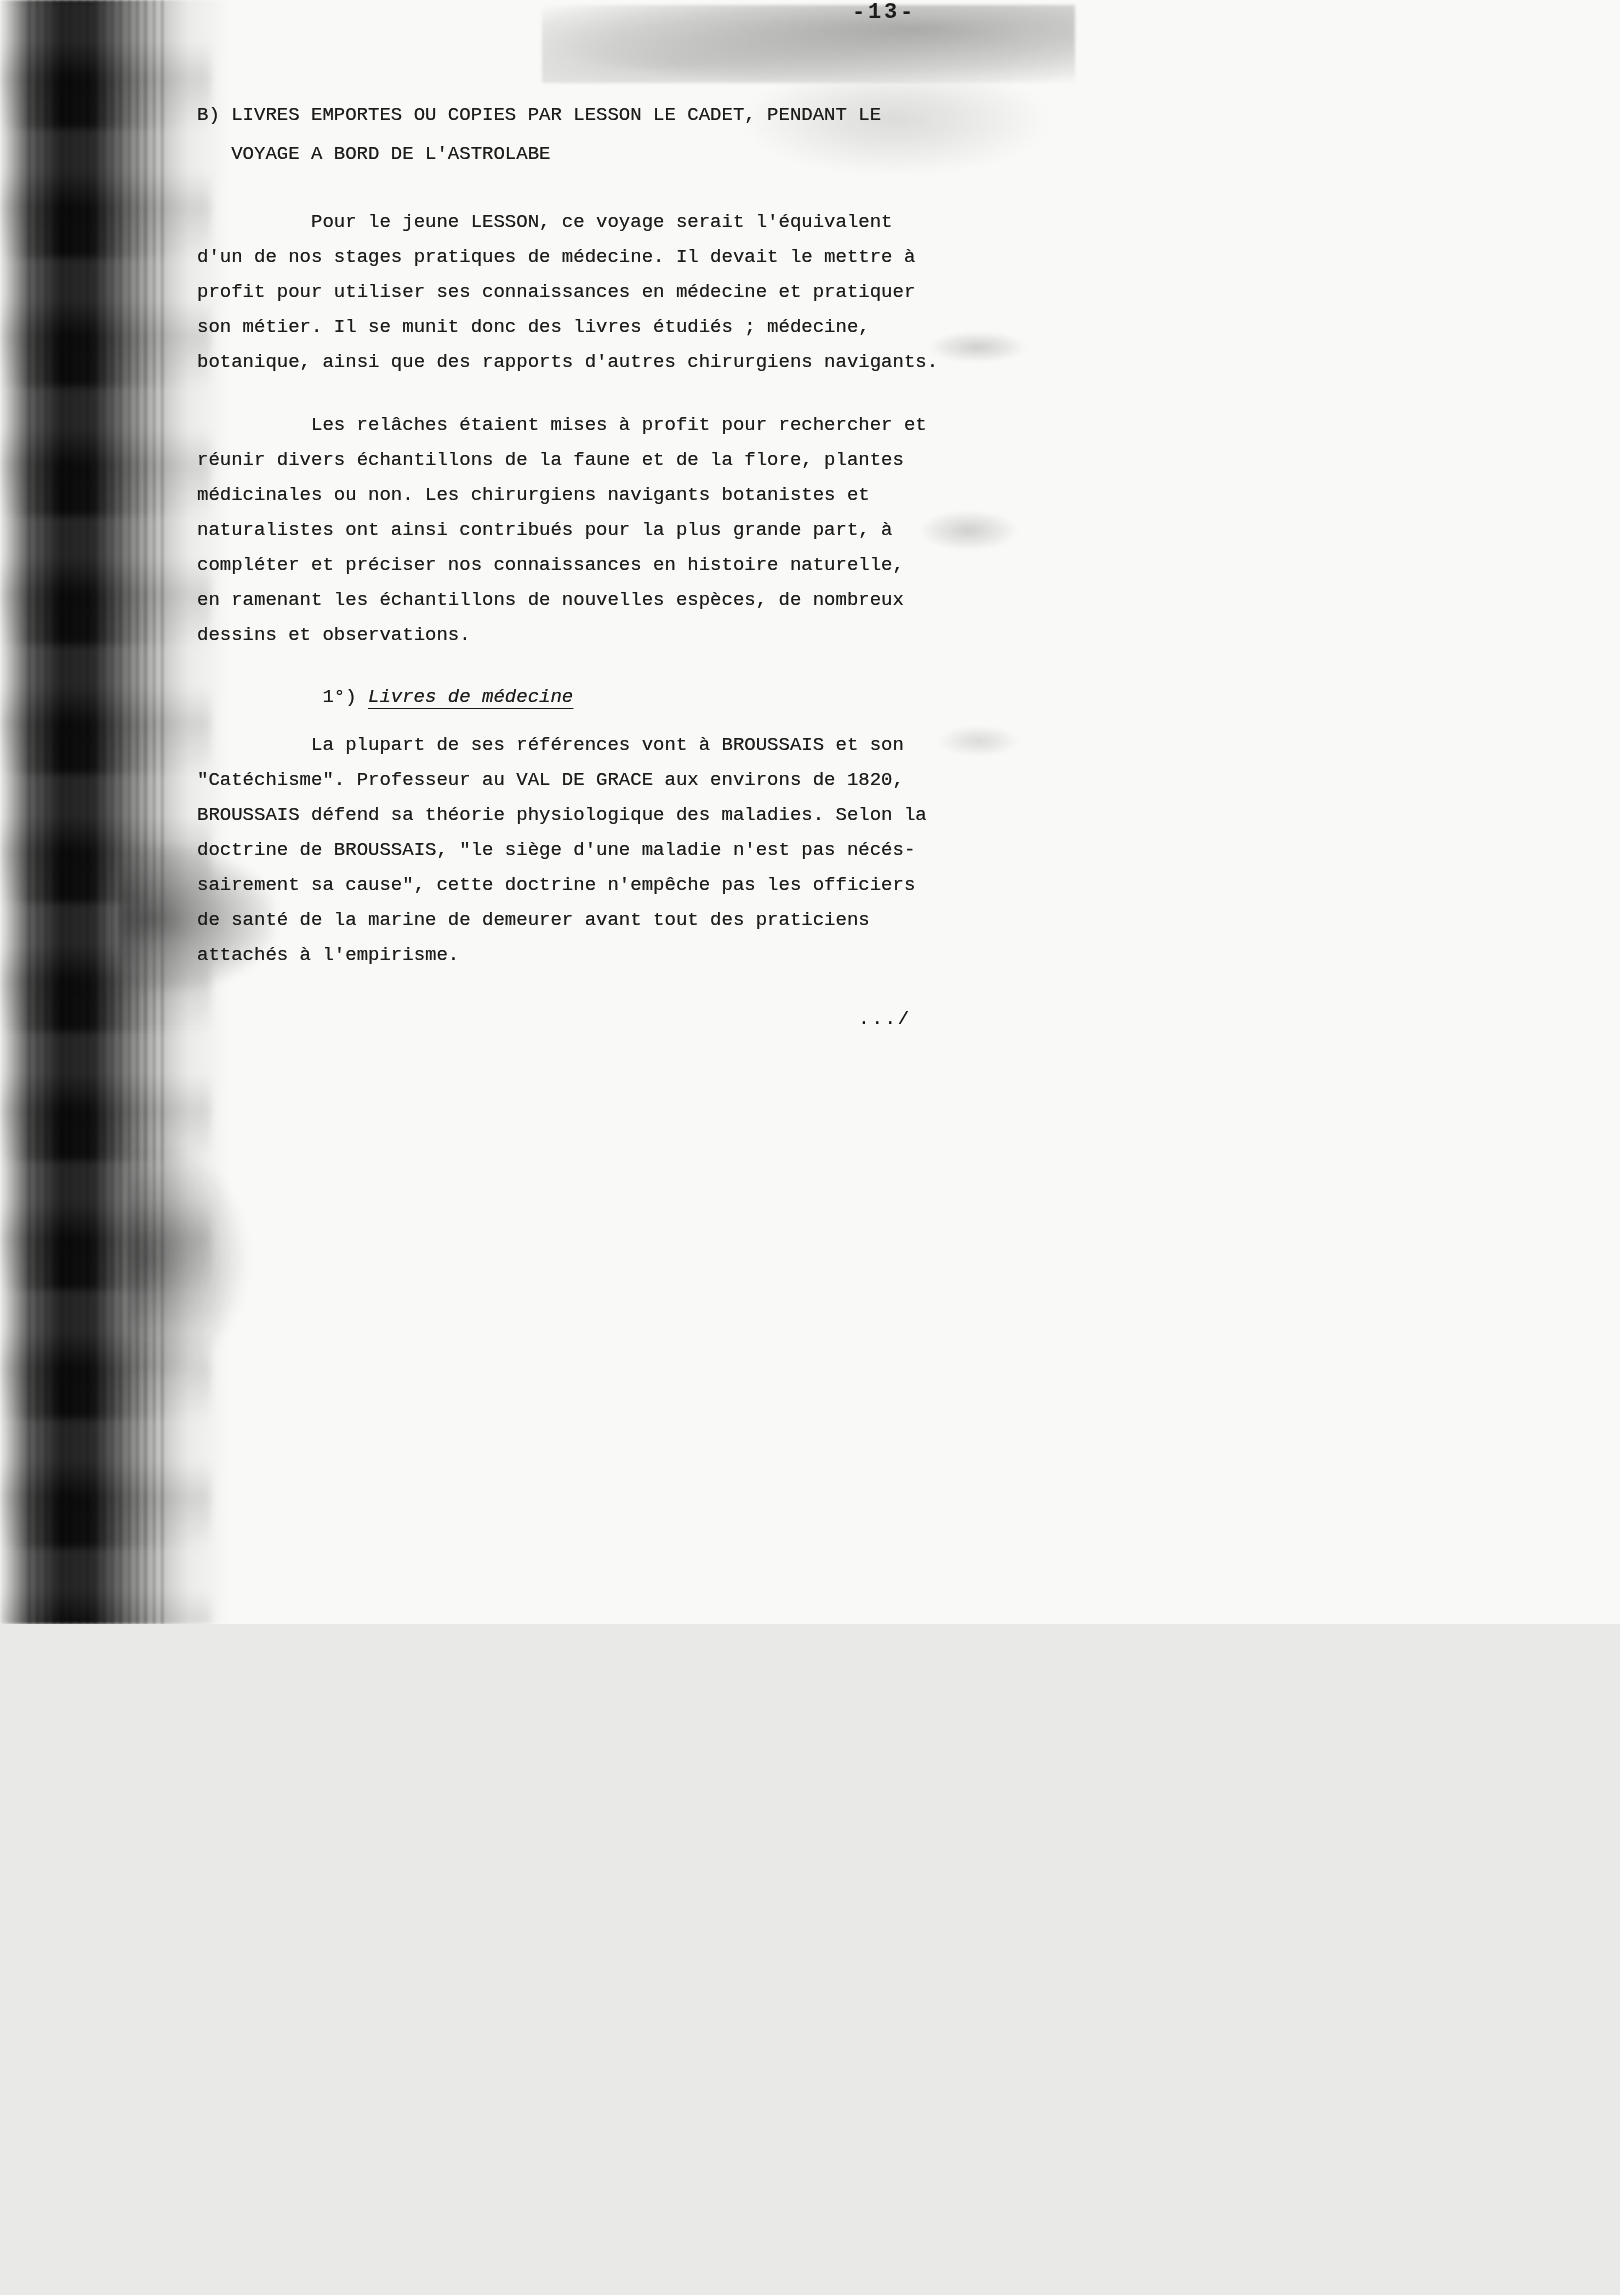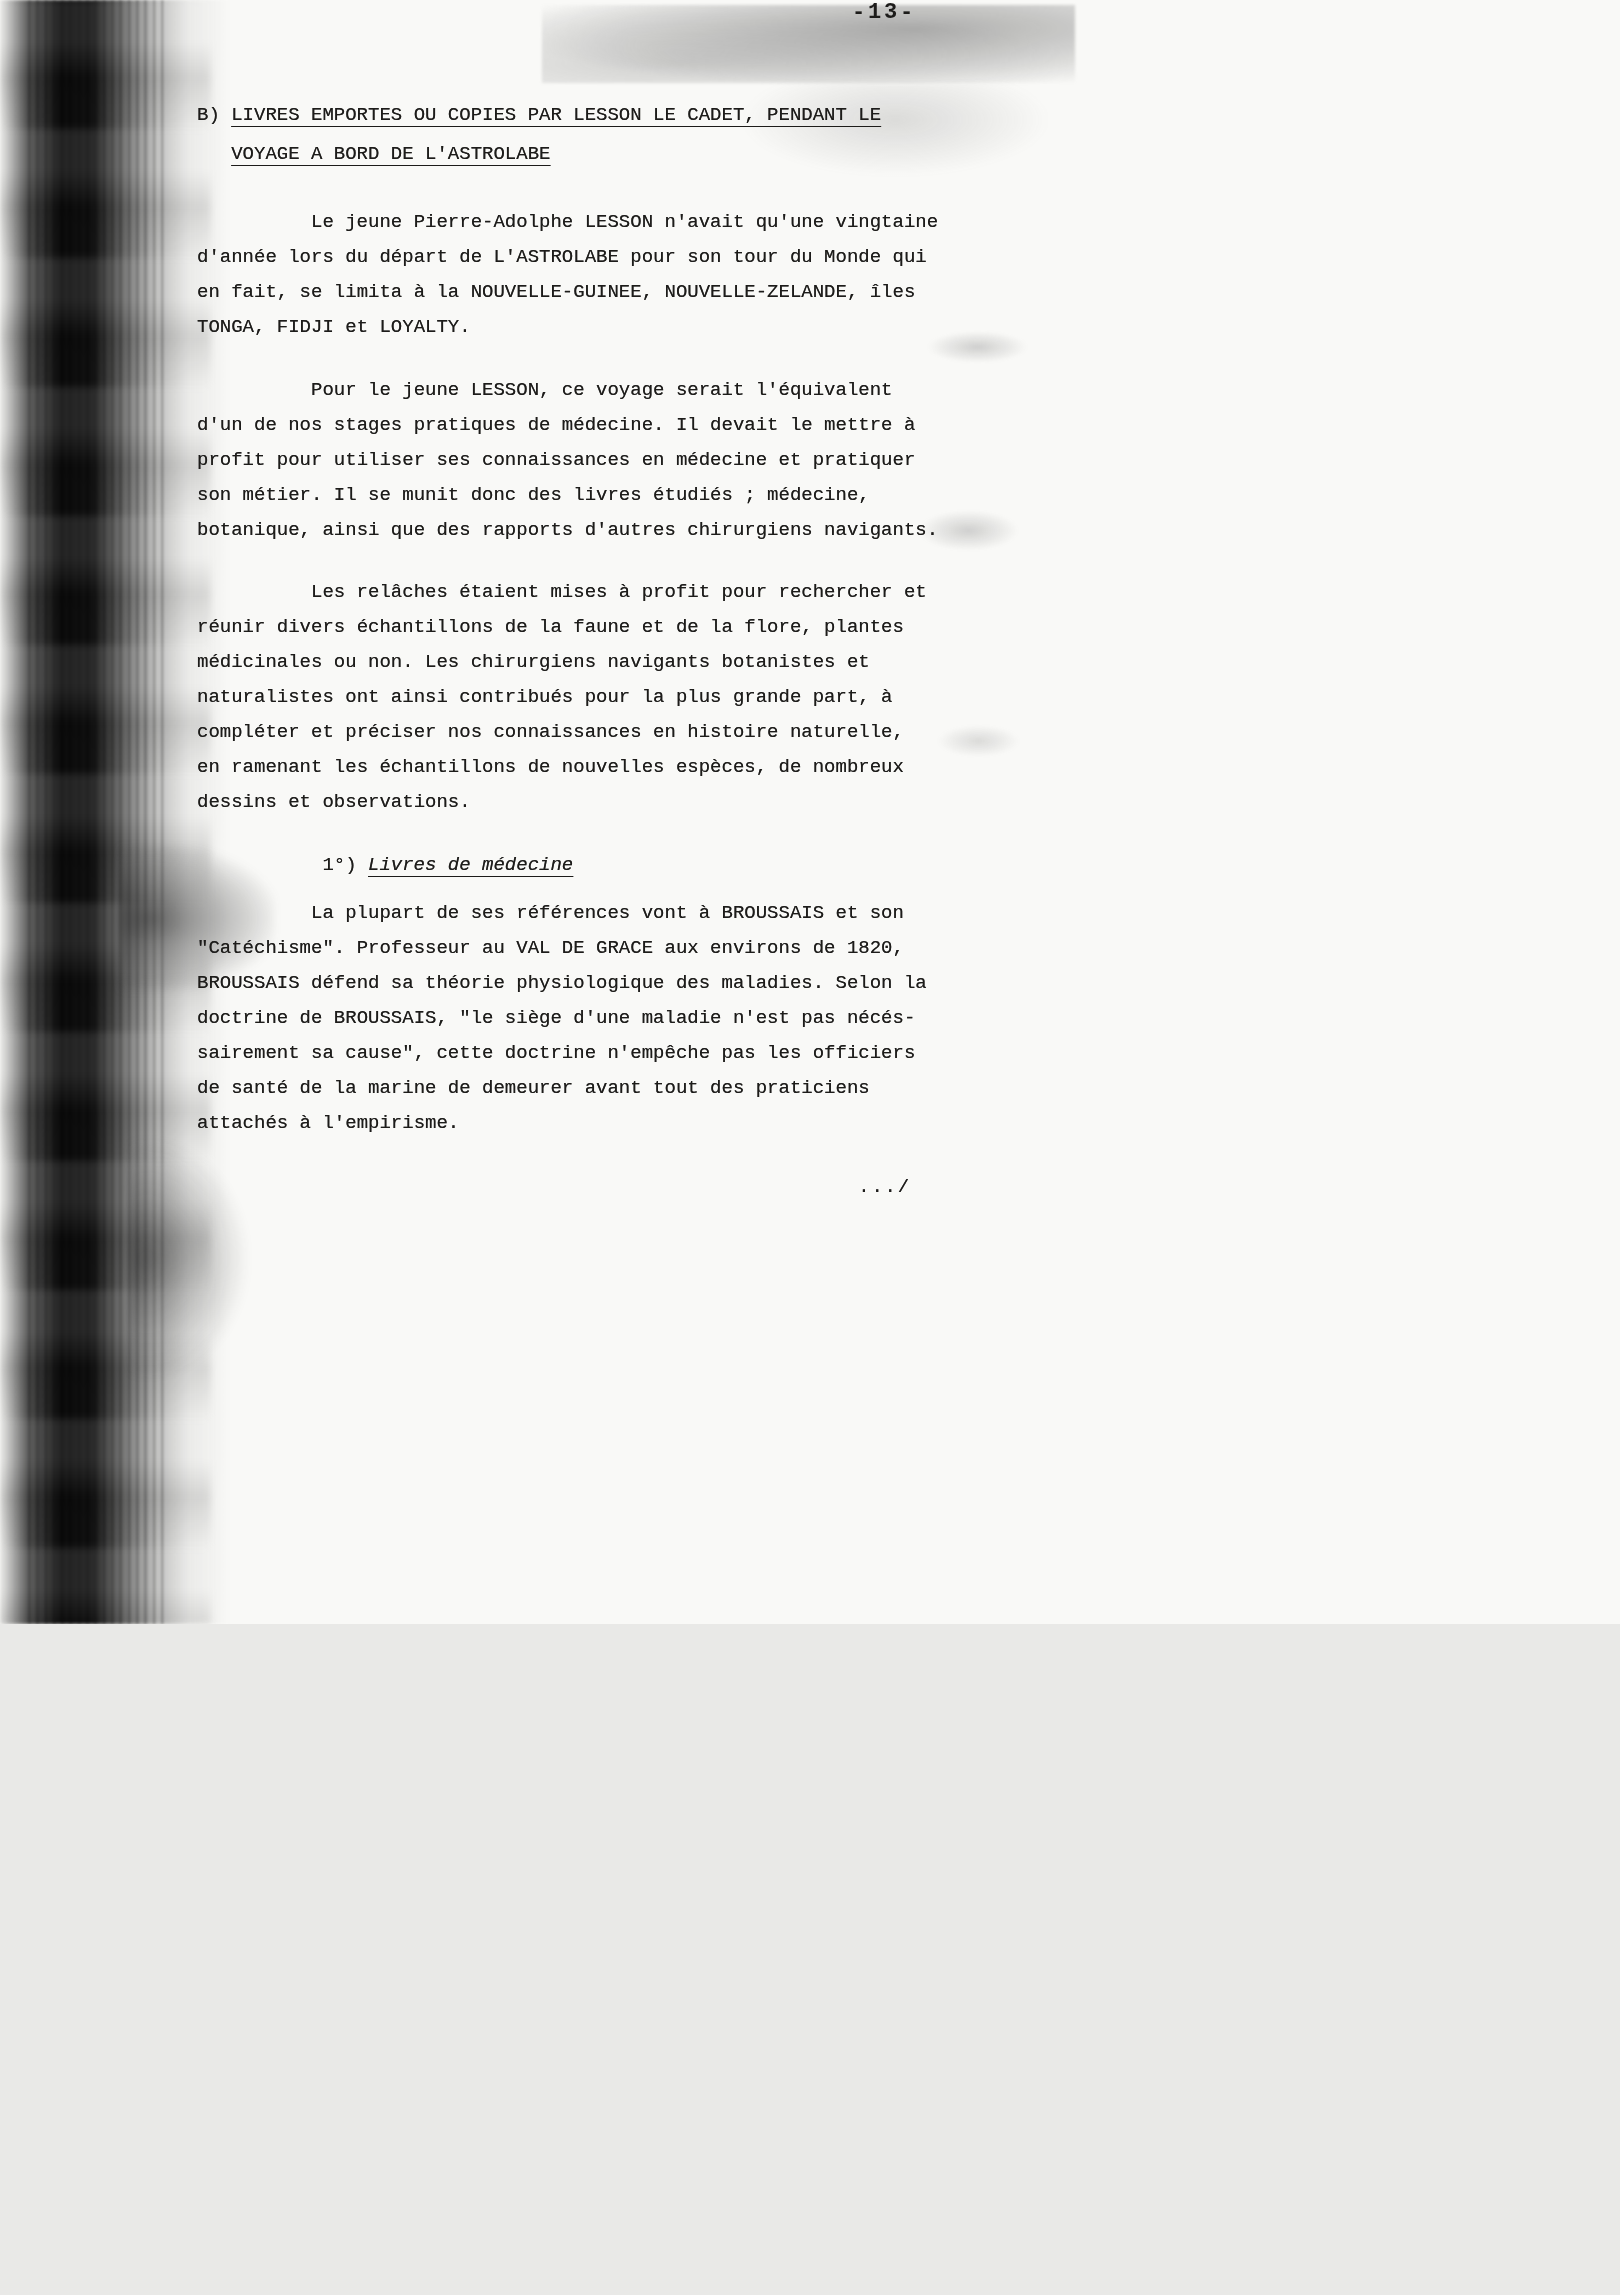--- a/index.html
+++ b/index.html
@@ -115,21 +115,20 @@
     line-height: 39px;
     margin: 0 0 31px 0;
   }
   .heading-label {
     position: absolute;
     left: 0; top: 0;
   }
   .heading-text {
     margin-left: 3ch;
     white-space: pre-line;
-    text-decoration: underline;
     text-underline-offset: 5.5px;
     text-decoration-thickness: 1.4px;
   }
   .para {
     margin: 0 0 27.5px 0;
     text-indent: 10ch;
     white-space: pre-line;
   }
   .subheading {
     margin: 1.8px 0 13px 11ch;
@@ -168,24 +167,20 @@
   <div class="page-number">-13-</div>
 
   <div class="content">
 
     <div class="heading">
       <span class="heading-label">B)</span>
       <div class="heading-text">LIVRES EMPORTES OU COPIES PAR LESSON LE CADET, PENDANT LE
 VOYAGE A BORD DE L'ASTROLABE</div>
     </div>
 
-    <p class="para">Le jeune Pierre-Adolphe LESSON n'avait qu'une vingtaine
-d'année lors du départ de L'ASTROLABE pour son tour du Monde qui
-en fait, se limita à la NOUVELLE-GUINEE, NOUVELLE-ZELANDE, îles
-TONGA, FIDJI et LOYALTY.</p>
     <p class="para">Pour le jeune LESSON, ce voyage serait l'équivalent
 d'un de nos stages pratiques de médecine. Il devait le mettre à
 profit pour utiliser ses connaissances en médecine et pratiquer
 son métier. Il se munit donc des livres étudiés ; médecine,
 botanique, ainsi que des rapports d'autres chirurgiens navigants.</p>
     <p class="para">Les relâches étaient mises à profit pour rechercher et
 réunir divers échantillons de la faune et de la flore, plantes
 médicinales ou non. Les chirurgiens navigants botanistes et
 naturalistes ont ainsi contribués pour la plus grande part, à
 compléter et préciser nos connaissances en histoire naturelle,

